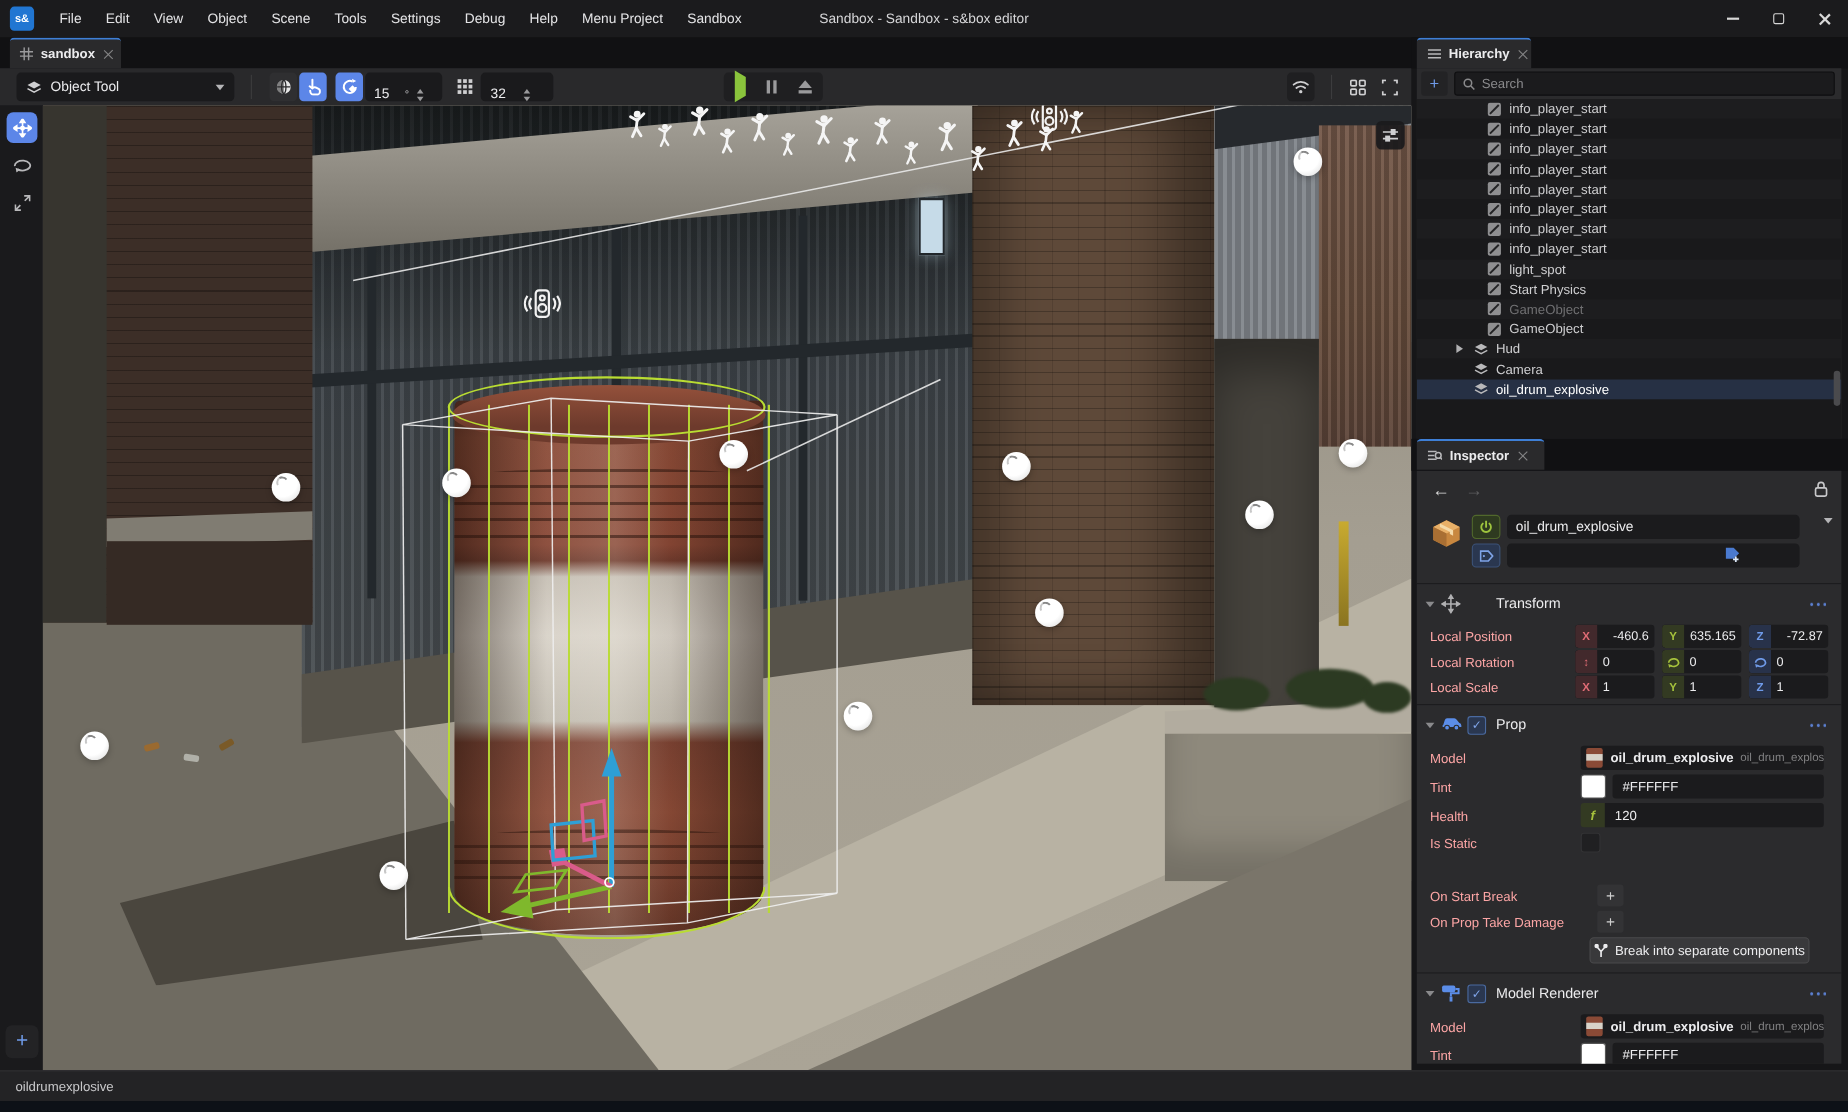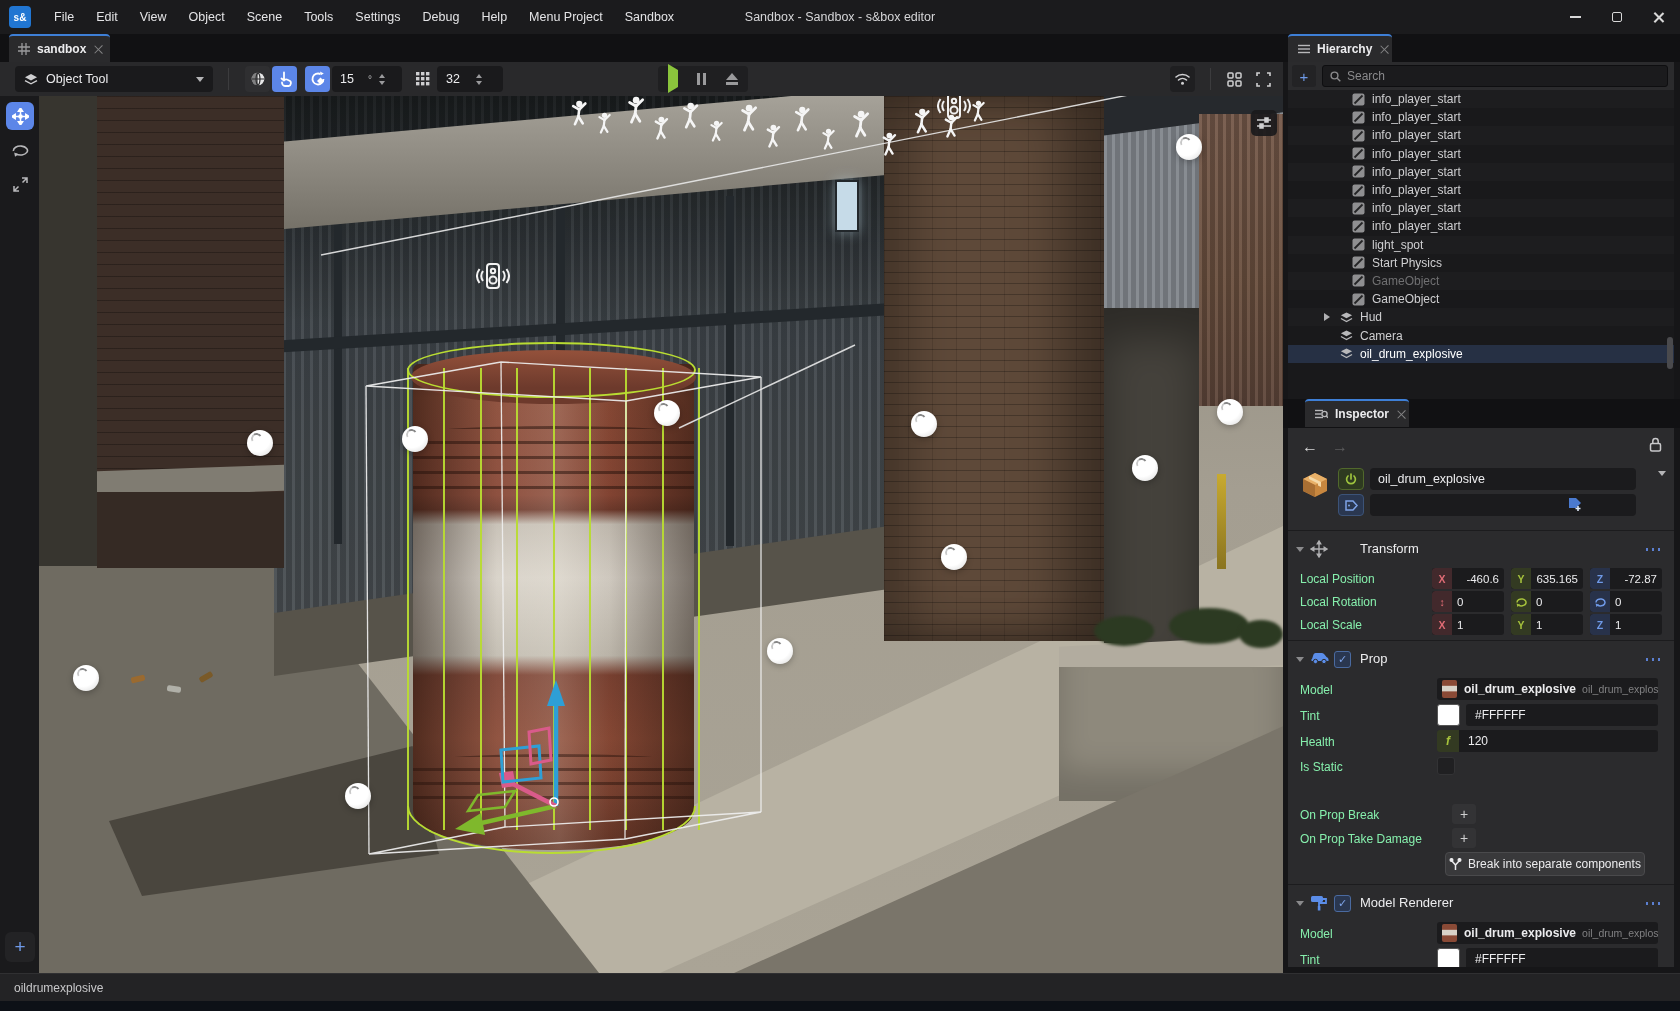--- a/index.html
+++ b/index.html
@@ -31,21 +31,21 @@
 .tab-close::before{transform:rotate(45deg);} .tab-close::after{transform:rotate(-45deg);}
 
 
 #toolbar { position:absolute; left:0; top:62px; width:1283px; height:34px; background:#29292b; }
 #tool-dropdown { position:absolute; left:15px; top:4px; width:198px; height:26px; background:#1a1a1c; border-radius:4px; display:flex; align-items:center; padding:0 9px; }
 #tool-dropdown .dd-label { font-size:12.5px; color:#ececee; margin-left:8px; flex:1; }
 .tri-down { width:0; height:0; border-left:4px solid transparent; border-right:4px solid transparent; border-top:5px solid #b5b5b7; }
 .tb-sep { position:absolute; top:6px; width:1px; height:22px; background:#3c3c3e; }
 .tb-btn { position:absolute; top:4px; width:25px; height:26px; border-radius:4px; display:flex; align-items:center; justify-content:center; background:#2f2f31; }
 .tb-btn.active { background:#5c86e8; }
-.tb-field { position:absolute; top:4px; height:26px; background:#1a1a1c; border-radius:4px; display:flex; align-items:center; }
+.tb-field { position:absolute; top:4px; height:26px; background:#1a1a1c; border-radius:4px; display:flex; align-items:flex-end; }
 .tb-val { font-size:12.5px; color:#ececee; }
 .spinners { display:flex; flex-direction:column; gap:3px; margin-left:7px; }
 .spin-up { width:0;height:0;border-left:3.5px solid transparent;border-right:3.5px solid transparent;border-bottom:4px solid #9a9a9c;}
 .spin-down{ width:0;height:0;border-left:3.5px solid transparent;border-right:3.5px solid transparent;border-top:4px solid #9a9a9c;}
 #play-group { position:absolute; left:658px; top:4px; width:90px; height:26px; background:#1f1f21; border-radius:4px; display:flex; align-items:center; justify-content:space-around; }
 .ic-play { width:0; height:0; border-left:10px solid #8ac43c; border-top:6px solid transparent; border-bottom:6px solid transparent; }
 .ic-pause { display:flex; gap:3px; } .ic-pause i { width:3px; height:12px; background:#9a9a9c; }
 .ic-eject { display:flex; flex-direction:column; align-items:center; gap:2px; }
 .ic-eject b { width:0;height:0;border-left:6px solid transparent;border-right:6px solid transparent;border-bottom:7px solid #9a9a9c; }
 .ic-eject i { width:12px; height:2.5px; background:#9a9a9c; }
@@ -149,21 +149,21 @@
 #name-field { top:4px; } #tag-field { top:30px; }
 #name-chevron { position:absolute; right:8px; top:12px; }
 #tag-add { position:absolute; right:90px; top:33px; }
 .sect-divider { position:absolute; left:0; width:386px; height:1px; background:#1c1c1e; }
 .sect-header { position:absolute; left:0; width:386px; height:26px; }
 .sect-caret { position:absolute; left:8px; top:11px; width:0; height:0; border-left:4.5px solid transparent; border-right:4.5px solid transparent; border-top:5.5px solid #8a8a8c; }
 .sect-icon { position:absolute; left:22px; top:4px; width:19px; height:19px; }
 .sect-title { position:absolute; font-size:13px; color:#ececee; top:5px; }
 .sect-check { position:absolute; left:46px; top:5px; width:17px; height:17px; background:#2a3750; border:1px solid #4a6aa0; border-radius:3px; color:#7fa4e8; font-size:11px; display:flex; align-items:center; justify-content:center; }
 .dots { position:absolute; right:14px; top:12px; width:16px; height:3px; background:radial-gradient(circle, #5b7fd0 1.3px, transparent 1.5px); background-size:6px 3px; background-repeat:repeat-x; }
-.prop-label { position:absolute; left:12px; font-size:12px; color:#86efac; }
+.prop-label { position:absolute; left:12px; font-size:12px; color:#fca5a5; }
 .t-row { position:absolute; left:0; width:386px; height:22px; }
 .t-fields { position:absolute; left:144px; top:0; display:flex; gap:7px; }
 .t-field { width:72px; height:21px; background:#1b1b1d; border-radius:3px; display:flex; align-items:center; overflow:hidden; }
 .t-chip { width:20px; height:21px; display:flex; align-items:center; justify-content:center; font-size:10.5px; font-weight:bold; border-radius:3px 0 0 3px; flex:none; }
 .t-chip.x { background:#42292c; color:#e06c75; } .t-chip.y { background:#333a22; color:#a6c23c; } .t-chip.z { background:#28324a; color:#6f9ae8; }
 .t-val { flex:1; font-size:11.5px; color:#ececee; padding:0 5px; text-align:right; white-space:nowrap; }
 .t-val.left { text-align:left; }
 .p-control { position:absolute; left:149px; }
 .p-field { height:22px; background:#1b1b1d; border-radius:3px; display:flex; align-items:center; color:#ececee; font-size:12px; border:none; outline:none; font-family:inherit; }
 #prop-model-field,#mr-model-field { width:221px; }
@@ -828,21 +828,21 @@
               <path d="M1 7.6 L7 10.8 L13 7.6" fill="none" stroke="#b8b8ba" stroke-width="1.4"></path>
             </svg>
           </span>
           <span class="h-label">oil_drum_explosive</span>
         </div>
       </div>
     <div id="hier-scroll"></div>
   </div>
 
   <div id="insp-tabstrip" class="panel-tabstrip">
-    <div class="side-tab" style="left:22px;width:104px">
+    <div class="side-tab" style="left:5px;width:116px">
       <span>
           <svg width="13" height="11" viewBox="0 0 13 11">
             <g stroke="#b8b8ba" stroke-width="1.4" fill="none">
               <line x1="0" y1="1.5" x2="8" y2="1.5"></line>
               <line x1="0" y1="5" x2="6" y2="5"></line>
               <line x1="0" y1="8.5" x2="8" y2="8.5"></line>
               <circle cx="9.5" cy="5" r="2.6"></circle>
               <line x1="11.4" y1="7" x2="13" y2="8.8"></line>
             </g>
           </svg>
@@ -1017,21 +1017,21 @@
       <div class="p-control" style="top:0; display:flex">
         <span class="health-chip">f</span>
         <input class="p-field" style="width: 199px; padding-left: 9px; border-radius: 0px 3px 3px 0px;" value="120">
       </div>
     </div>
     <div class="t-row" style="top:328px">
       <span class="prop-label" style="top:4px">Is Static</span>
       <div class="p-control checkbox-empty" style="top:1px"></div>
     </div>
     <div class="t-row" style="top:376px">
-      <span class="prop-label" style="top:4px">On Prop Break</span>
+      <span class="prop-label" style="top:4px">On Start Break</span>
       <div class="p-control plus-btn" style="left:164px; top:0">+</div>
     </div>
     <div class="t-row" style="top:400px">
       <span class="prop-label" style="top:4px">On Prop Take Damage</span>
       <div class="p-control plus-btn" style="left:164px; top:0">+</div>
     </div>
     <div id="break-btn" style="top:424px">
       <svg width="13" height="13" viewBox="0 0 13 13">
           <g stroke="#ececee" stroke-width="1.5" fill="none">
             <path d="M6.5 12 V7 M6.5 7 L2.5 2.5 M6.5 7 L10.5 2.5"></path>

